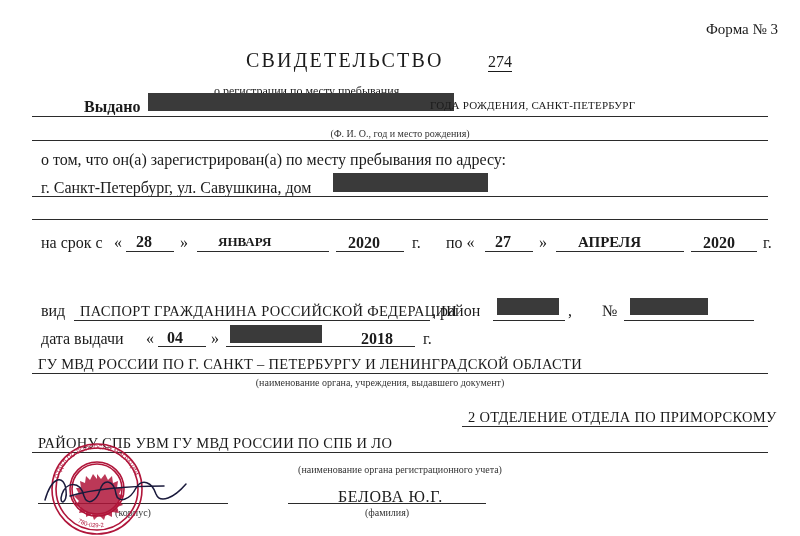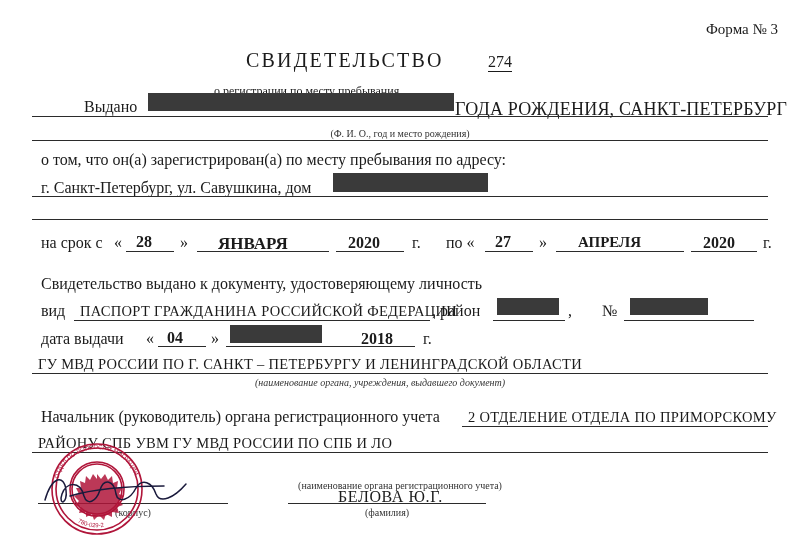--- a/index.html
+++ b/index.html
@@ -51,25 +51,26 @@
   }
   .subtitle {
     top: 85px;
     left: 214px;
     font-size: 12px;
   }
   .lbl-vydano {
     top: 99px;
     left: 84px;
     font-size: 16px;
+    font-weight: bold;
   }
   .birth-tail {
     top: 100px;
-    left: 455px;
-    font-size: 18px;
+    left: 430px;
+    font-size: 11px;
     letter-spacing: .2px;
   }
   .cap {
     position: absolute;
     font-size: 10px;
     white-space: nowrap;
     color: #333;
     text-align: center;
   }
   .line {
@@ -132,36 +133,35 @@
   <div class="t row-text" style="left:41px; top:180px;">г. Санкт-Петербург, ул. Савушкина, дом</div>
   <div class="redact" style="left:333px; top:173px; width:155px; height:19px;"></div>
   <div class="line" style="left:32px; top:196px; width:736px;"></div>
   <div class="line" style="left:32px; top:219px; width:736px;"></div>
 
   <div class="t row-text" style="left:41px; top:235px;">на срок с</div>
   <div class="t quote" style="left:114px; top:235px;">«</div>
   <div class="t" style="left:136px; top:234px; font-size:16px; font-weight:700;">28</div>
   <div class="line" style="left:126px; top:251px; width:48px;"></div>
   <div class="t quote" style="left:180px; top:235px;">»</div>
-  <div class="t" style="left:218px; top:235px; font-size:17px; font-weight:700;">ЯНВАРЯ</div>
+  <div class="t" style="left:218px; top:235px; font-size:13px; font-weight:700;">ЯНВАРЯ</div>
   <div class="line" style="left:197px; top:251px; width:132px;"></div>
   <div class="t" style="left:348px; top:235px; font-size:16px; font-weight:700;">2020</div>
   <div class="line" style="left:336px; top:251px; width:68px;"></div>
   <div class="t row-text" style="left:412px; top:235px;">г.</div>
   <div class="t row-text" style="left:446px; top:235px;text-align:right;">по «</div>
   <div class="t" style="left:495px; top:234px; font-size:16px; font-weight:700;">27</div>
   <div class="line" style="left:485px; top:251px; width:48px;"></div>
   <div class="t quote" style="left:539px; top:235px;">»</div>
   <div class="t" style="left:578px; top:235px; font-size:15px; font-weight:700;">АПРЕЛЯ</div>
   <div class="line" style="left:556px; top:251px; width:128px;"></div>
   <div class="t" style="left:703px; top:235px; font-size:16px; font-weight:700;">2020</div>
   <div class="line" style="left:691px; top:251px; width:66px;"></div>
   <div class="t row-text" style="left:763px; top:235px;">г.</div>
 
-  <div class="t row-text" style="left:41px; top:276px;">Свидетельство выдано к документу, удостоверяющему личность</div>
 
   <div class="t row-text" style="left:41px; top:303px;">вид</div>
   <div class="t small-caps-text" style="left:80px; top:304px;">ПАСПОРТ ГРАЖДАНИНА РОССИЙСКОЙ ФЕДЕРАЦИИ</div>
   <div class="line" style="left:74px; top:320px; width:356px;"></div>
   <div class="t row-text" style="left:432px; top:303px;">, район</div>
   <div class="redact" style="left:497px; top:298px; width:62px; height:17px;"></div>
   <div class="line" style="left:493px; top:320px; width:72px;"></div>
   <div class="t row-text" style="left:568px; top:303px;">,</div>
   <div class="t row-text" style="left:602px; top:303px;">№</div>
   <div class="redact" style="left:630px; top:298px; width:78px; height:17px;"></div>
@@ -173,28 +173,27 @@
   <div class="line" style="left:158px; top:346px; width:48px;"></div>
   <div class="t quote" style="left:211px; top:331px;">»</div>
   <div class="redact" style="left:230px; top:325px; width:92px; height:18px;"></div>
   <div class="line" style="left:226px; top:346px; width:130px;"></div>
   <div class="t" style="left:361px; top:331px; font-size:16px; font-weight:700;">2018</div>
   <div class="line" style="left:353px; top:346px; width:62px;"></div>
   <div class="t row-text" style="left:423px; top:331px;">г.</div>
 
   <div class="t small-caps-text" style="left:38px; top:357px;text-align:center;">ГУ  МВД  РОССИИ  ПО  Г. САНКТ – ПЕТЕРБУРГУ  И  ЛЕНИНГРАДСКОЙ ОБЛАСТИ</div>
   <div class="line" style="left:32px; top:373px; width:736px;"></div>
-  <div class="cap" style="left:160px; top:377px; width:440px;font-style:italic;">(наименование органа, учреждения, выдавшего документ)</div>
-
-  <div class="t row-text" style="left:41px; top:409px;">Начальник (руководитель) органа регистрационного учета</div>
+  <div class="cap" style="left:160px; top:377px; width:440px;">(наименование органа, учреждения, выдавшего документ)</div>
+
   <div class="t small-caps-text" style="left:468px; top:410px;">2 ОТДЕЛЕНИЕ ОТДЕЛА  ПО ПРИМОРСКОМУ</div>
   <div class="line" style="left:462px; top:426px; width:306px;"></div>
   <div class="t small-caps-text" style="left:38px; top:436px;">РАЙОНУ СПБ УВМ  ГУ  МВД  РОССИИ  ПО  СПБ  И  ЛО</div>
   <div class="line" style="left:32px; top:452px; width:736px;"></div>
-  <div class="cap" style="left:230px; top:480px; width:340px;">(наименование органа регистрационного учета)</div>
+  <div class="cap" style="left:230px; top:464px; width:340px;">(наименование органа регистрационного учета)</div>
 
   <div class="line" style="left:38px; top:503px; width:190px;"></div>
   <div class="cap" style="left:88px; top:507px; width:90px;">(корпус)</div>
 
   <div class="t" style="left:338px; top:489px; font-size:16px; letter-spacing:.6px;">БЕЛОВА Ю.Г.</div>
   <div class="line" style="left:288px; top:503px; width:198px;"></div>
   <div class="cap" style="left:342px; top:507px; width:90px;">(фамилия)</div>
 
   <div class="stamp">
     <svg width="130" height="92" viewBox="0 0 130 92">

